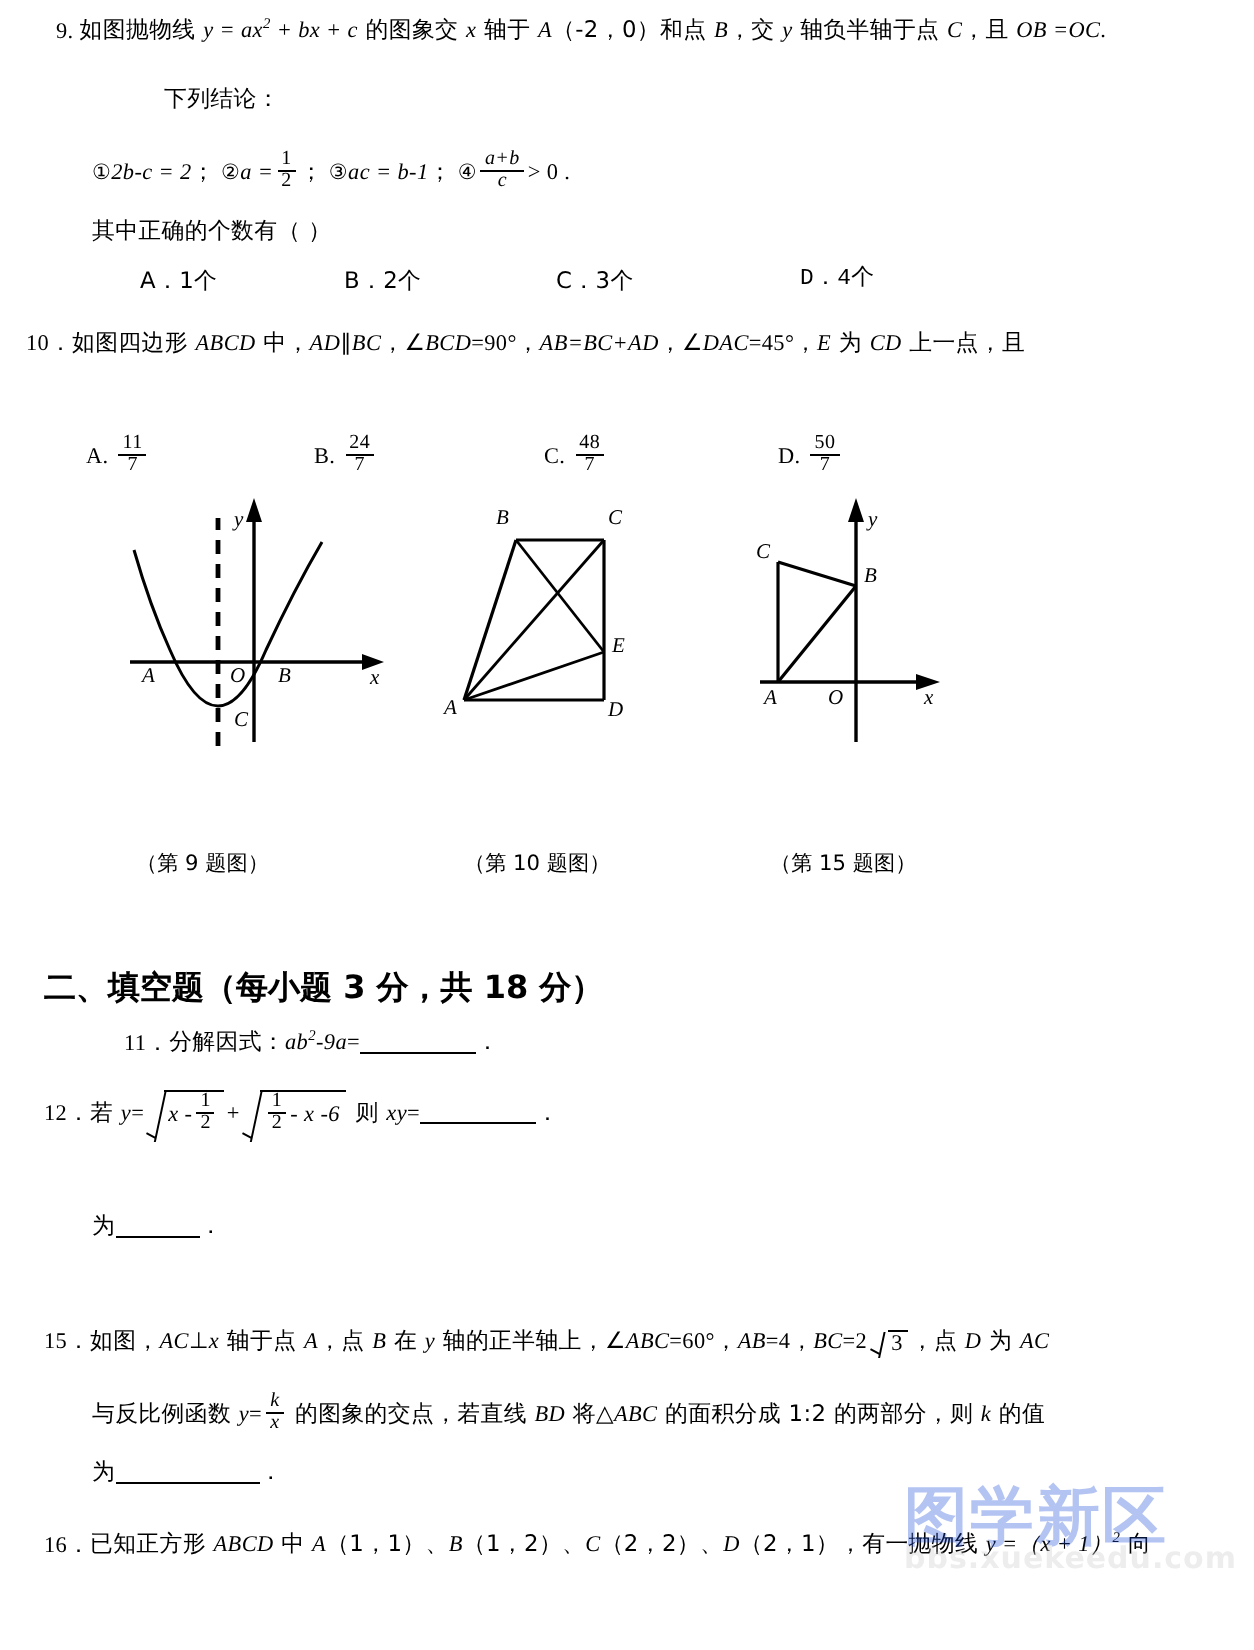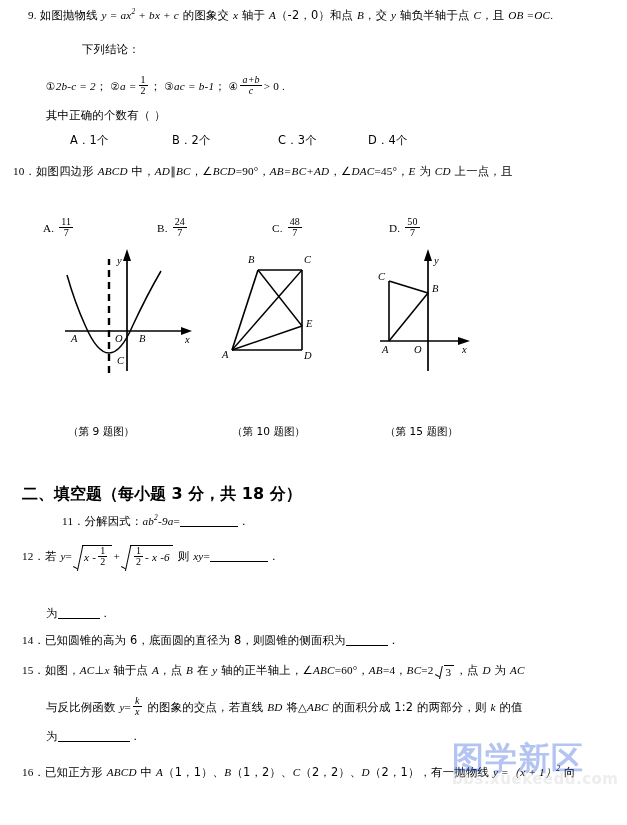--- a/index.html
+++ b/index.html
@@ -187,21 +187,21 @@
     <span class="circnum">②</span><span class="it">a =</span><span class="frac"><span class="n">1</span><span class="d">2</span></span><span class="cn">；</span>
     <span class="circnum">③</span><span class="it">ac = b-1</span><span class="cn">；</span>
     <span class="circnum">④</span><span class="frac"><span class="n it">a+b</span><span class="d it">c</span></span><span class="mathtxt">&gt; 0 .</span>
   </div>
 
   <div class="qline cn" style="left:46px; top:110px;">其中正确的个数有（        ）</div>
 
   <div class="qline cn" style="left:70px; top:135px;">A．1个</div>
   <div class="qline cn" style="left:172px; top:135px;">B．2个</div>
   <div class="qline cn" style="left:278px; top:135px;">C．3个</div>
-  <div class="qline cn" style="left:368px; top:135px;">D．4个</div>
+  <div class="qline cn" style="left:400px; top:135px;font-family:Liberation Mono, monospace;">D．4个</div>
 
   <div class="qline" style="left:13px; top:166px;">
     <span class="num">10．</span><span class="cn">如图四边形 </span><span class="it">ABCD</span><span class="cn"> 中，</span><span class="it">AD</span><span class="mathtxt">∥</span><span class="it">BC</span><span class="cn">，∠</span><span class="it">BCD</span><span class="mathtxt">=90°，</span><span class="it">AB=BC+AD</span><span class="cn">，∠</span><span class="it">DAC</span><span class="mathtxt">=45°，</span><span class="it">E</span><span class="cn"> 为 </span><span class="it">CD</span><span class="cn"> 上一点，且</span>
   </div>
 
 
   <div class="qline" style="left:43px; top:218px;">
     <span class="mathtxt">A.</span>
     <span class="frac"><span class="n">11</span><span class="d">7</span></span>
   </div>
@@ -289,23 +289,20 @@
   </div>
 
   <div class="qline" style="left:22px; top:545px;">
     <span class="num">12．</span><span class="cn">若 </span><span class="it">y</span><span class="mathtxt">=</span><span class="sqrt"><span class="tick"></span><span class="radicand"><span class="it">x -</span><span class="frac"><span class="n">1</span><span class="d">2</span></span></span></span><span class="mathtxt">+</span><span class="sqrt"><span class="tick"></span><span class="radicand"><span class="frac"><span class="n">1</span><span class="d">2</span></span><span class="it">- x -6</span></span></span><span class="cn"> 则 </span><span class="it">xy</span><span class="mathtxt">=</span><span class="blank blank-md"></span><span class="cn">．</span>
   </div>
 
   <div class="qline" style="left:46px; top:607px;">
     <span class="cn">为</span><span class="blank blank-sm"></span><span class="cn">．</span>
   </div>
 
-  <div class="qline" style="left:22px; top:634px;">
-    <span class="num">14．</span><span class="cn">已知圆锥的高为 6，底面圆的直径为 8，则圆锥的侧面积为</span><span class="blank blank-sm"></span><span class="cn">．</span>
-  </div>
 
   <div class="qline" style="left:22px; top:665px;text-align:center;">
     <span class="num">15．</span><span class="cn">如图，</span><span class="it">AC</span><span class="mathtxt">⊥</span><span class="it">x</span><span class="cn"> 轴于点 </span><span class="it">A</span><span class="cn">，点 </span><span class="it">B</span><span class="cn"> 在 </span><span class="it">y</span><span class="cn"> 轴的正半轴上，∠</span><span class="it">ABC</span><span class="mathtxt">=60°，</span><span class="it">AB</span><span class="mathtxt">=4，</span><span class="it">BC</span><span class="mathtxt">=2</span><span class="sqrt"><span class="tick"></span><span class="radicand">3</span></span><span class="cn">，点 </span><span class="it">D</span><span class="cn"> 为 </span><span class="it">AC</span>
   </div>
   <div class="qline" style="left:46px; top:697px;">
     <span class="cn">与反比例函数 </span><span class="it">y</span><span class="mathtxt">=</span><span class="frac"><span class="n it">k</span><span class="d it">x</span></span><span class="cn"> 的图象的交点，若直线 </span><span class="it">BD</span><span class="cn"> 将△</span><span class="it">ABC</span><span class="cn"> 的面积分成 1:2 的两部分，则 </span><span class="it">k</span><span class="cn"> 的值</span>
   </div>
   <div class="qline" style="left:46px; top:730px;">
     <span class="cn">为</span><span class="blank blank-lg"></span><span class="cn">．</span>
   </div>

